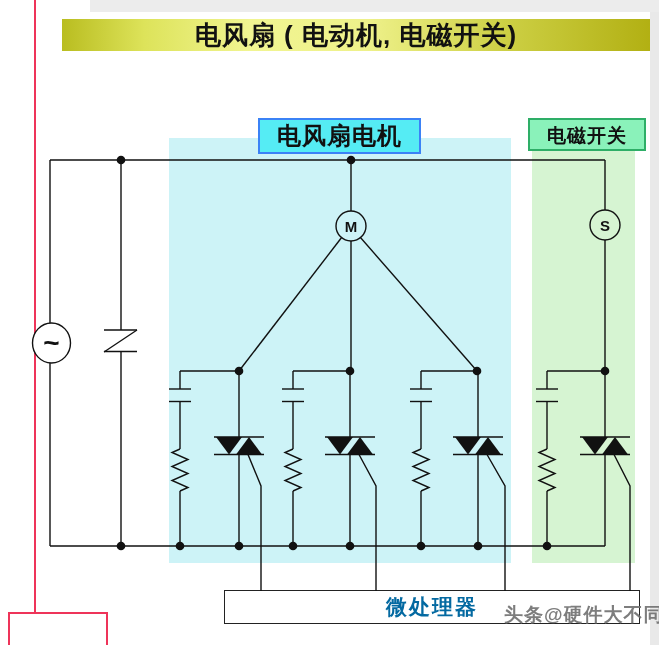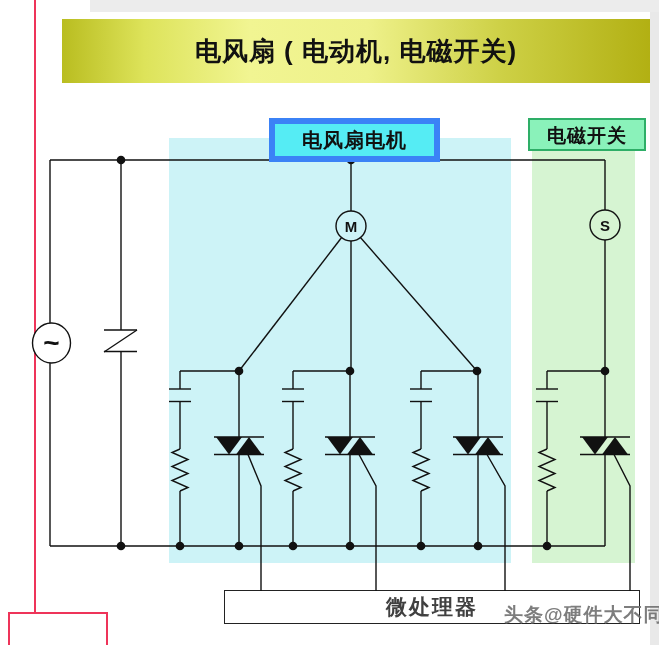--- a/index.html
+++ b/index.html
@@ -6,40 +6,40 @@
   body{
     width:659px;height:645px;position:relative;background:#ffffff;
     overflow:hidden;font-family:"Liberation Sans","DejaVu Sans",sans-serif;
   }
   .abs{position:absolute;}
   .top-strip{left:90px;top:0;width:569px;height:12px;background:#ececec;z-index:0;}
   .right-strip{left:650px;top:12px;width:9px;height:633px;background:#e9e9e9;z-index:0;}
   .red-line{left:34px;top:0;width:2px;height:613px;background:#ee3459;z-index:1;}
   .red-box{left:8px;top:612px;width:96px;height:60px;border:2px solid #ee3459;background:transparent;z-index:1;}
   .banner{
-    left:62px;top:19px;width:588px;height:64px;z-index:2;
+    left:62px;top:19px;width:588px;height:32px;z-index:2;
     background:linear-gradient(90deg,#b9bd20 0%,#dde35a 14%,#f1f592 32%,#eef18a 52%,#cdd045 75%,#b2b013 100%);
     display:flex;align-items:center;justify-content:center;
     font-size:26px;font-weight:bold;color:#111;letter-spacing:1px;
   }
   .region-motor{left:169px;top:138px;width:342px;height:425px;background:#cdf3f7;z-index:1;}
   .region-switch{left:532px;top:149px;width:103px;height:414px;background:#d6f4d2;z-index:1;}
   .mpu-box{
     left:224px;top:590px;width:414px;height:32px;background:#ffffff;
     border:1.5px solid #222;z-index:2;display:flex;align-items:center;justify-content:center;
-    font-size:21px;font-weight:bold;color:#404040;letter-spacing:2px;
+    font-size:21px;font-weight:bold;color:#0369a1;letter-spacing:2px;
   }
   .circuit-svg{left:0;top:0;width:659px;height:645px;z-index:3;}
   .label-box{
     z-index:4;display:flex;align-items:center;justify-content:center;
     font-weight:bold;color:#111;
   }
   .label-motor{
-    left:269px;top:118px;width:159px;height:32px;font-size:20px;
-    background:#55ecf4;border:6px solid #3b82f6;letter-spacing:1px;
+    left:258px;top:118px;width:159px;height:32px;font-size:24px;
+    background:#55ecf4;border:2px solid #3b82f6;letter-spacing:1px;
   }
   .label-switch{
     left:528px;top:118px;width:114px;height:29px;font-size:19px;
     background:#8af2ba;border:2px solid #2eae67;letter-spacing:1px;align-items:flex-end;
   }
   .watermark{
     left:504px;top:602px;z-index:5;font-size:19px;font-weight:600;
     color:#6f6f6f;opacity:.9;white-space:nowrap;letter-spacing:1px;
   }
   svg .wire{stroke:#111;stroke-width:1.4;fill:none;}

